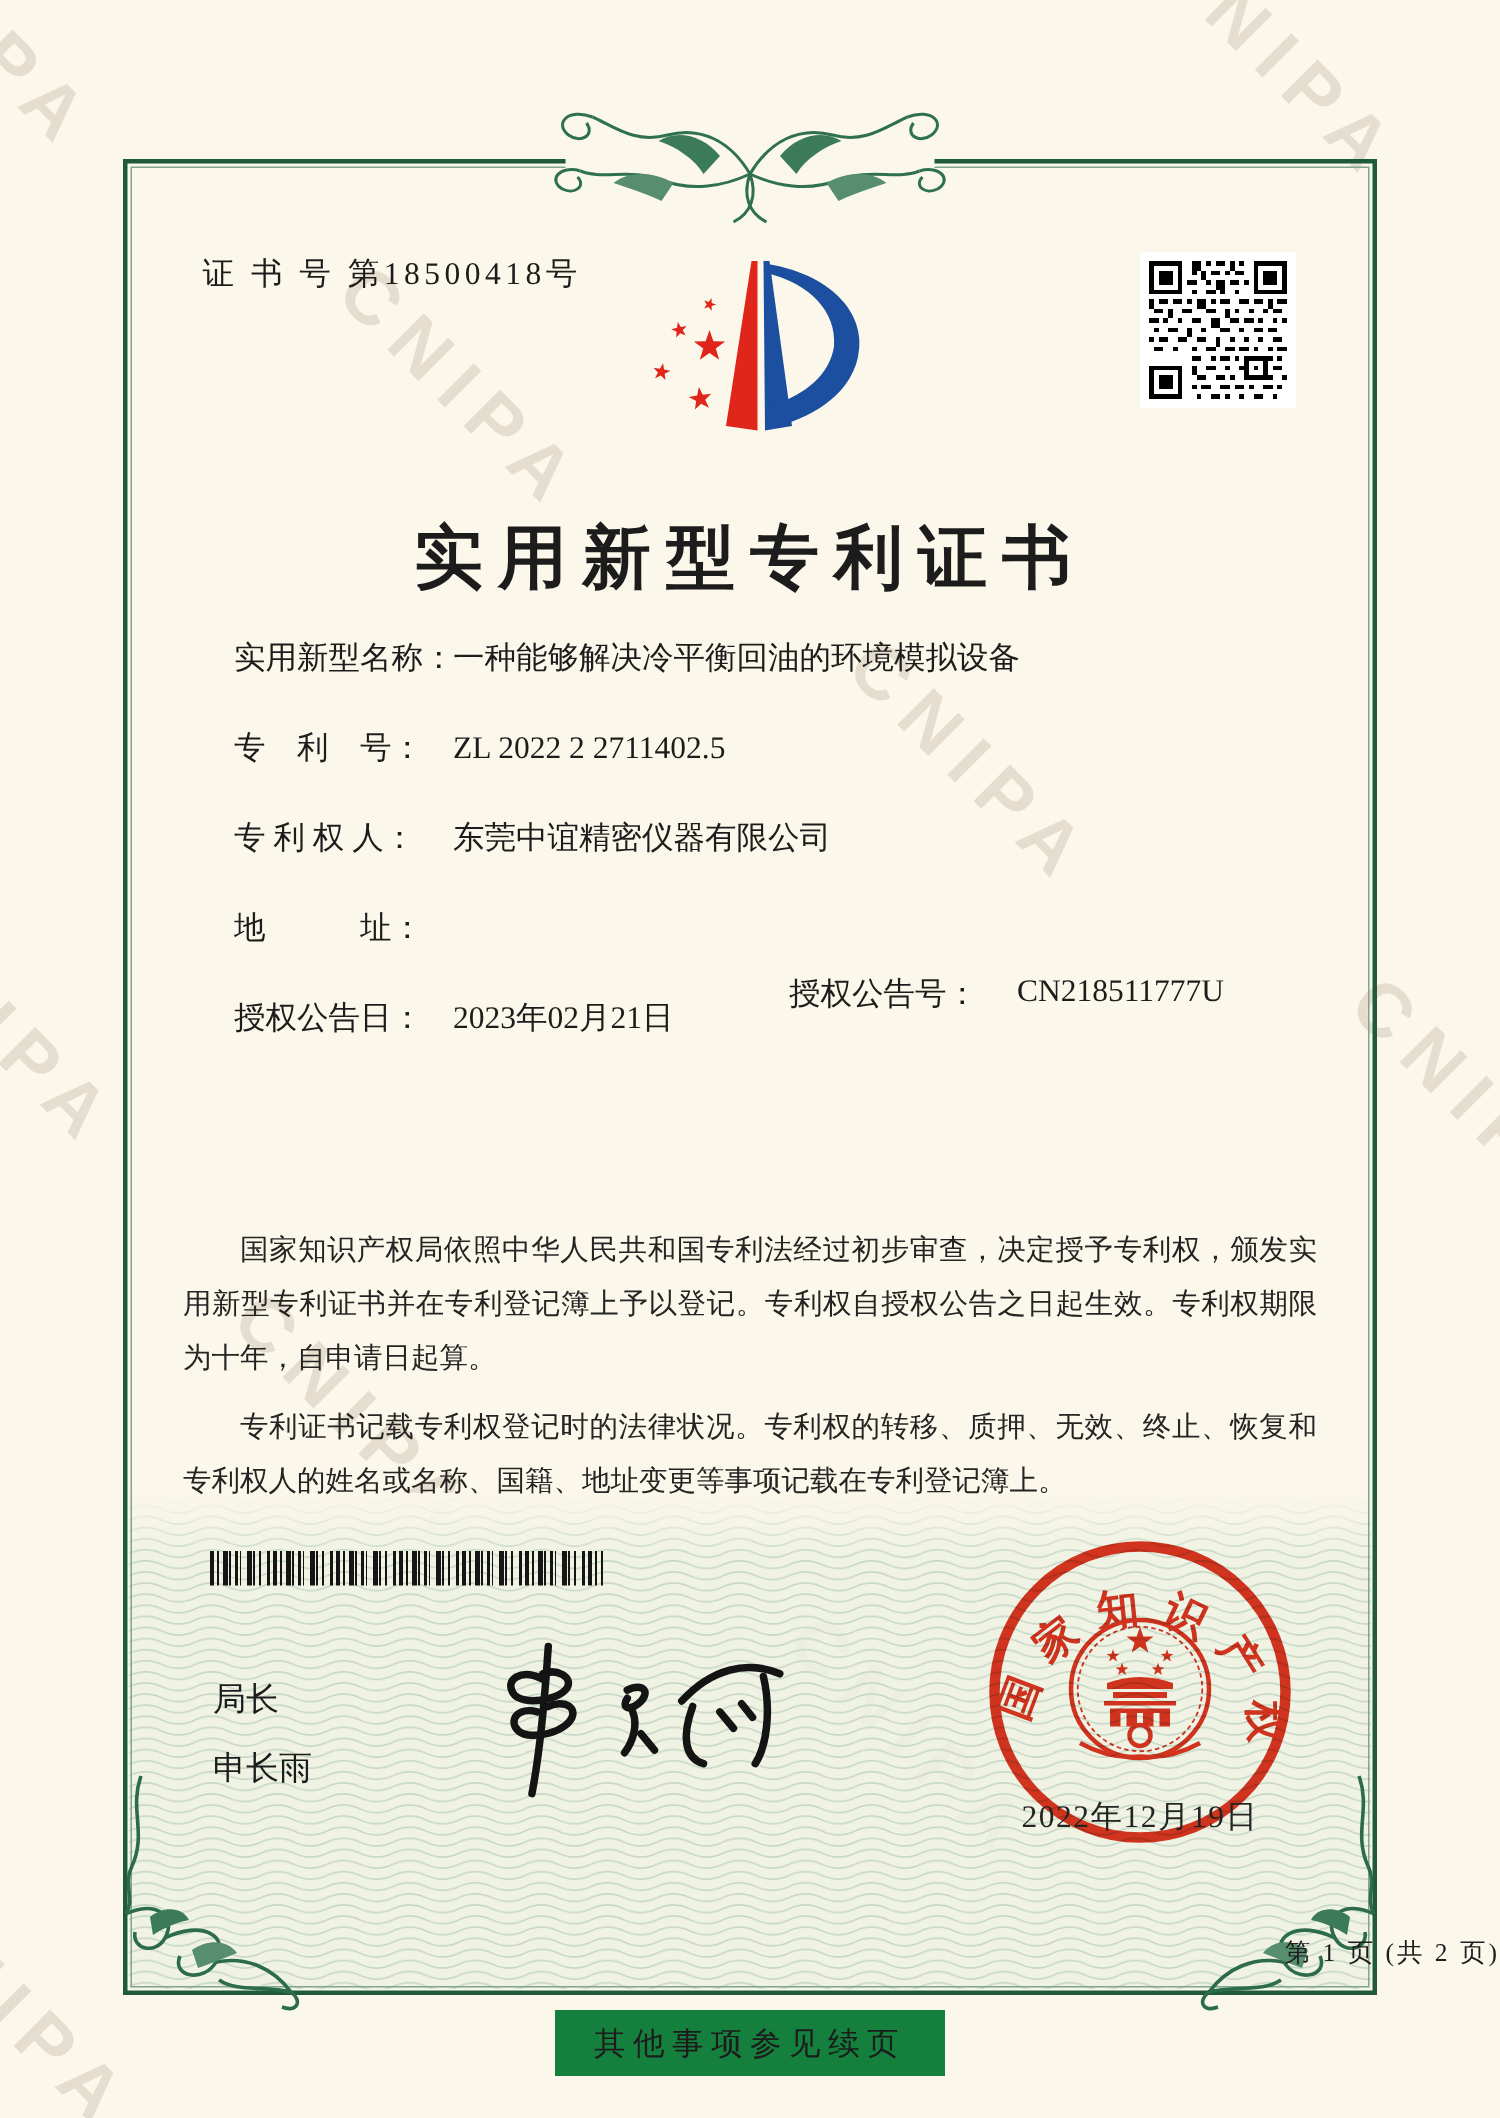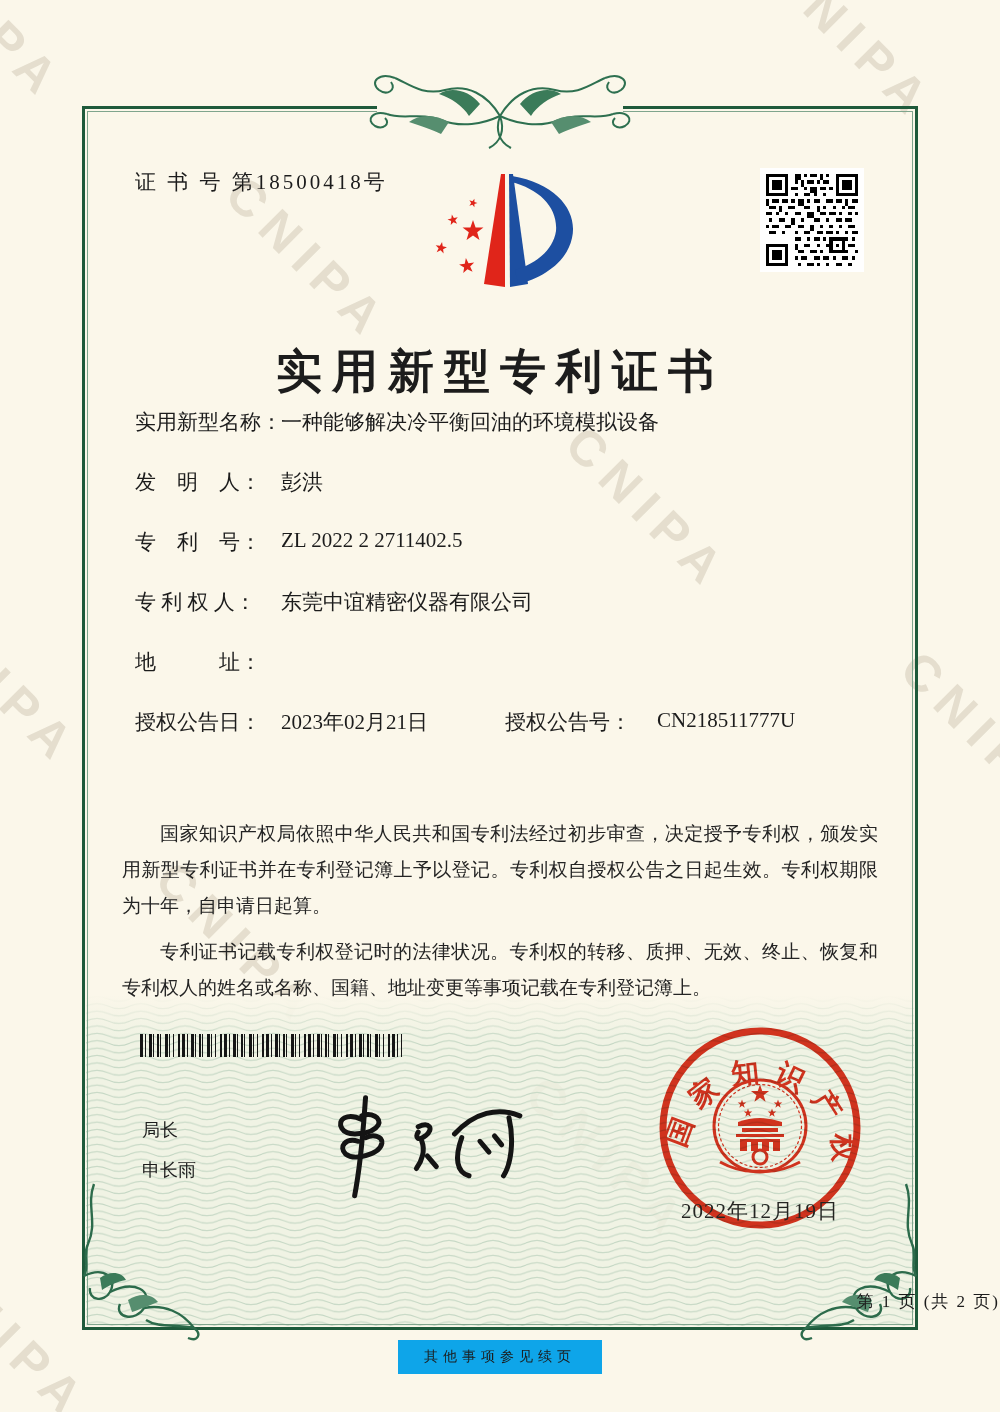--- a/index.html
+++ b/index.html
@@ -22,46 +22,46 @@
   .corn.left{left:70px;top:1182px;}
   .corn.right{left:800px;top:1182px;}
   
   .certno{position:absolute;left:135px;top:168px;font-size:21px;letter-spacing:3px;z-index:4;}
   .logo{position:absolute;left:420px;top:160px;width:170px;height:132px;z-index:4;}
   .qrbox{position:absolute;left:760px;top:168px;width:104px;height:104px;background:#fff;z-index:4;}
   .qrbox svg{position:absolute;left:6px;top:6px;}
   .title{position:absolute;left:0;top:310px;width:100%;text-align:center;
          font-size:46px;font-weight:bold;letter-spacing:10px;z-index:4;}
   .fields{position:absolute;left:135px;top:408px;width:740px;z-index:4;font-size:21px;}
-  .frow{position:relative;height:60px;display:flex;align-items:flex-start;}
+  .frow{position:relative;height:60px;display:flex;align-items:center;margin-left:21px;}
   .lbl{display:inline-block;width:146px;white-space:nowrap;flex:none;}
   .val{white-space:nowrap;}
   .pair2{position:absolute;left:370px;top:0;display:flex;gap:26px;}
   .bodytxt{position:absolute;left:122px;top:816px;width:756px;z-index:4;
            font-size:19px;line-height:36px;text-align:justify;color:#242424;}
   .bodytxt p{margin:0;text-indent:2em;}
   .bodytxt p + p{margin-top:10px;}
   .barcode{position:absolute;left:140px;top:1034px;width:262px;height:23px;z-index:4;
     background:repeating-linear-gradient(90deg,
       #151515 0 3px,transparent 3px 5px,#151515 5px 6px,transparent 6px 9px,
       #151515 9px 12px,transparent 12px 13px,#151515 13px 14px,transparent 14px 17px,
       #151515 17px 19px,transparent 19px 20px,#151515 20px 21px,transparent 21px 25px,
       #151515 25px 28px,transparent 28px 29px,#151515 29px 30px,transparent 30px 33px,
       #151515 33px 34px,transparent 34px 38px,#151515 38px 40px,transparent 40px 42px);}
   .officer{position:absolute;left:142px;top:1118px;z-index:4;
-           font-family:Liberation Mono, monospace;font-size:18px;}
+           font-family:Liberation Mono, monospace;font-size:22px;}
   .officer div{margin-bottom:16px;}
   .sig{position:absolute;left:290px;top:1085px;width:260px;height:118px;z-index:4;}
   .seal{position:absolute;left:648px;top:1012px;width:224px;height:232px;z-index:5;
         mix-blend-mode:multiply;opacity:.95;}
   .pagenum{position:absolute;left:0;top:1290px;width:100%;text-align:right;
            font-size:17px;letter-spacing:2px;z-index:4;}
   .contnote{position:absolute;left:0;top:1340px;width:100%;text-align:center;z-index:4;}
-  .contnote span{display:inline-block;background:#0ea5e9;padding:8px 26px;
-           font-size:14px;letter-spacing:5px;text-align:right;}
+  .contnote span{display:inline-block;background:#15803d;padding:8px 26px;
+           font-size:21px;letter-spacing:5px;text-align:right;}
 </style>
 </head>
 <body>
 
 <div class="page">
 
   <div class="wm" style="left:-70px;top:-75px">CNIPA</div>
   <div class="wm" style="left:255px;top:165px">CNIPA</div>
   <div class="wm" style="left:800px;top:-55px">CNIPA</div>
   <div class="wm" style="left:595px;top:415px">CNIPA</div>
@@ -175,24 +175,20 @@
         </g>
     </svg>
   </div>
 
   <h1 class="title">实用新型专利证书</h1>
 
   <div class="fields">
     <div class="frow">
       <span class="lbl">实用新型名称：</span>
       <span class="val">一种能够解决冷平衡回油的环境模拟设备</span>
-    </div>
-    <div class="frow">
-      <span class="lbl">发　明　人：</span>
-      <span class="val">彭洪</span>
     </div>
     <div class="frow">
       <span class="lbl">专　利　号：</span>
       <span class="val">ZL 2022 2 2711402.5</span>
     </div>
     <div class="frow">
       <span class="lbl">专 利 权 人：</span>
       <span class="val">东莞中谊精密仪器有限公司</span>
     </div>
     <div class="frow">

